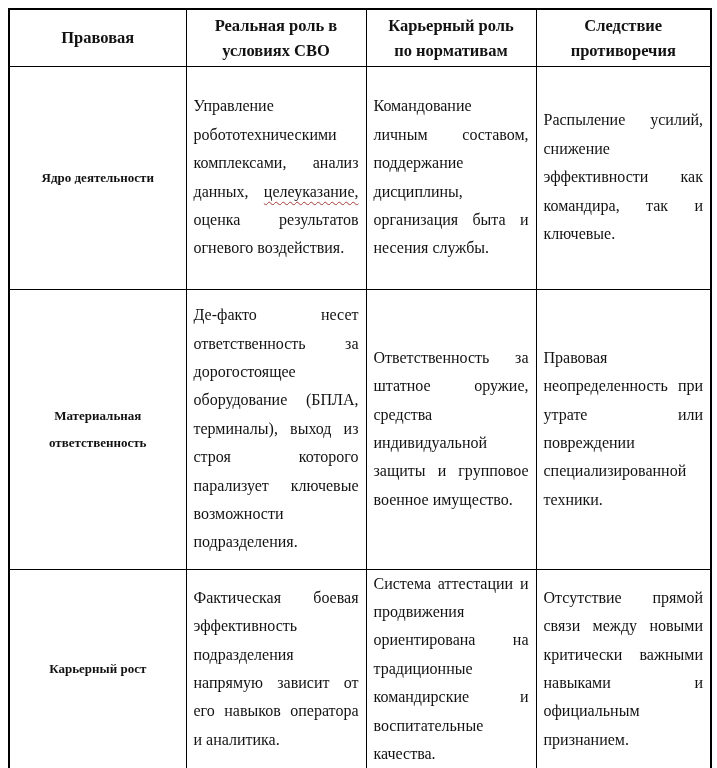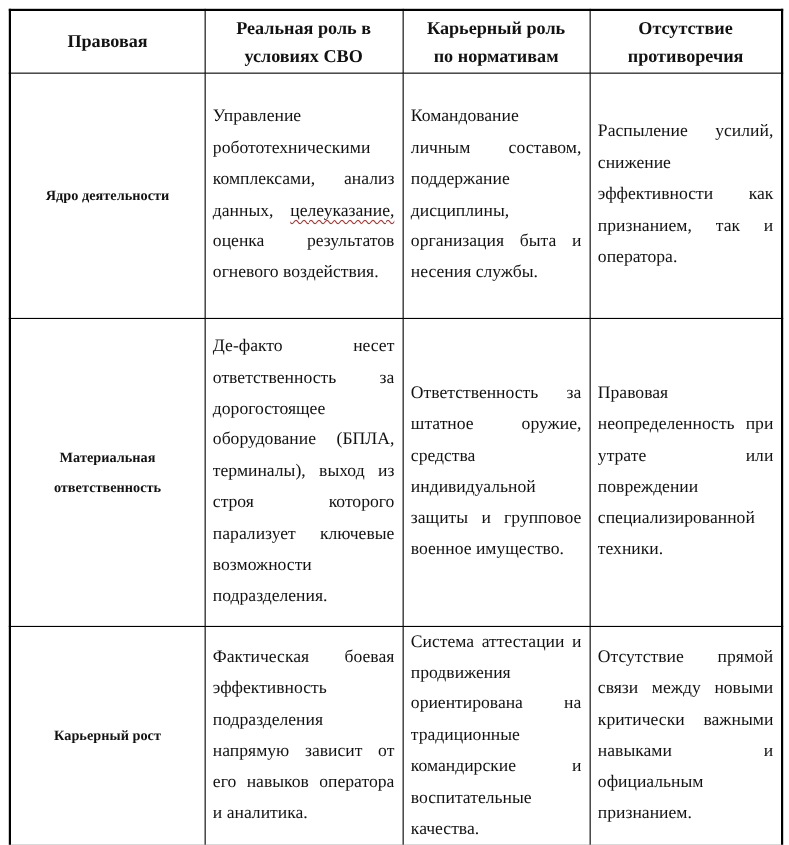--- a/index.html
+++ b/index.html
@@ -79,31 +79,31 @@
         </th>
         <th>
           <div>Реальная роль в</div>
           <div>условиях СВО</div>
         </th>
         <th>
           <div>Карьерный роль</div>
           <div>по нормативам</div>
         </th>
         <th>
-          <div>Отсутствие</div>
+          <div>Следствие</div>
           <div>противоречия</div>
         </th>
       </tr>
     </thead>
     <tbody>
       <tr class="row-core">
         <td class="crit">Ядро деятельности</td>
         <td class="body"><span>Управление робототехническими комплексами, анализ данных, </span><span class="sq">целеуказание,</span><span> оценка результатов огневого воздействия.</span></td>
         <td class="body">Командование личным составом, поддержание дисциплины, организация быта и несения службы.</td>
-        <td class="body">Распыление усилий, снижение эффективности как признанием, так и оператора.</td>
+        <td class="body">Распыление усилий, снижение эффективности как командира, так и ключевые.</td>
       </tr>
       <tr class="row-mat">
         <td class="crit">Материальная ответственность</td>
         <td class="body">Де-факто несет ответственность за дорогостоящее оборудование (БПЛА, терминалы), выход из строя которого парализует ключевые возможности подразделения.</td>
         <td class="body">Ответственность за штатное оружие, средства индивидуальной защиты и групповое военное имущество.</td>
         <td class="body">Правовая неопределенность при утрате или повреждении специализированной техники.</td>
       </tr>
       <tr class="row-career">
         <td class="crit">Карьерный рост</td>
         <td class="body">Фактическая боевая эффективность подразделения напрямую зависит от его навыков оператора и аналитика.</td>

